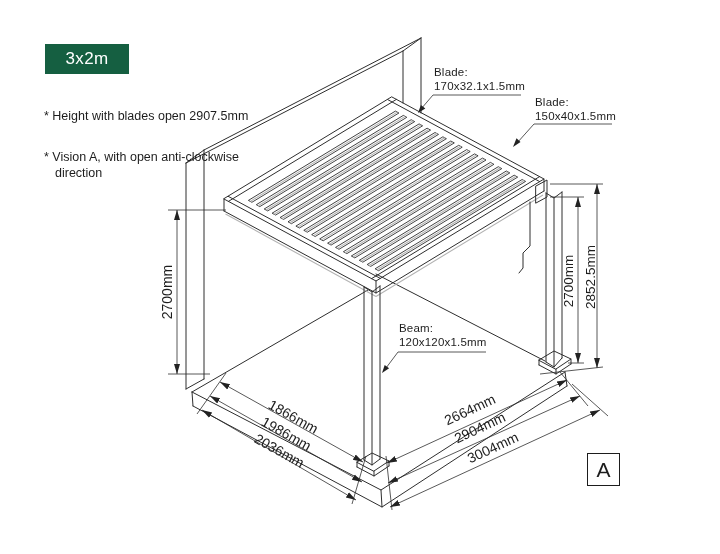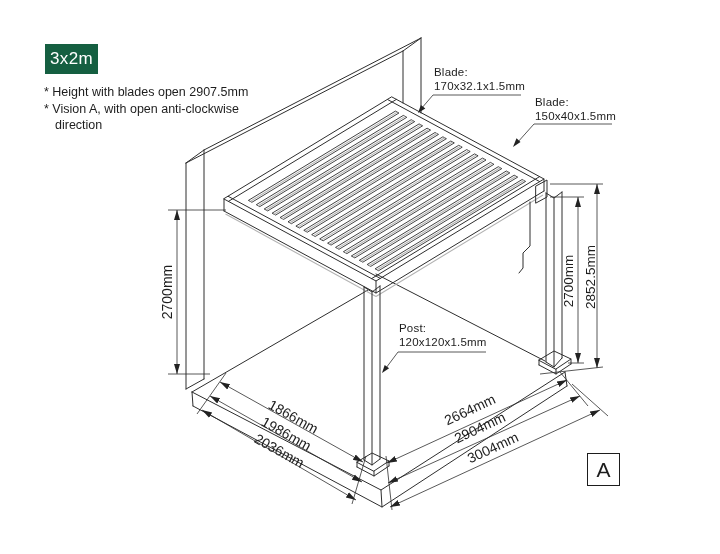--- a/index.html
+++ b/index.html
@@ -2,29 +2,29 @@
 <html><head>
 <meta charset="utf-8">
 <style>
   html,body{margin:0;padding:0;background:#ffffff;}
   .stage{
     position:relative;width:720px;height:554px;background:#ffffff;
     font-family:"Liberation Sans", sans-serif;overflow:hidden;
   }
   .stage svg{position:absolute;left:0;top:0;}
   .badge{
-    position:absolute;left:45px;top:44px;width:53px;height:30px;
+    position:absolute;left:45px;top:44px;width:84px;height:30px;
     background:#155F41;color:#ffffff;font-size:17px;
     display:flex;align-items:center;justify-content:center;letter-spacing:.3px;
   }
   .notes{
     position:absolute;left:44px;top:84px;width:232px;
     font-size:12.5px;line-height:1.32;color:#1d1d1d;
   }
-  .notes div{padding-left:11px;text-indent:-11px;}
+  .notes div{padding-left:11px;text-indent:-11px;margin-top:24px;}
   .part-label{
     position:absolute;font-size:11.5px;line-height:1.18;color:#1d1d1d;letter-spacing:.2px;
   }
   .part-label .t{display:block;}
   #blade-label{left:434px;top:66px;}
   #beam-label{left:535px;top:96px;}
   #post-label{left:399px;top:322px;}
   .vision-box{
     position:absolute;left:587px;top:453px;width:33px;height:33px;
     border:1.6px solid #1d1d1d;box-sizing:border-box;color:#1d1d1d;
@@ -171,19 +171,19 @@
 
   <div class="part-label" id="blade-label">
     <span class="t">Blade:</span>
     <span class="t">170x32.1x1.5mm</span>
   </div>
   <div class="part-label" id="beam-label">
     <span class="t">Blade:</span>
     <span class="t">150x40x1.5mm</span>
   </div>
   <div class="part-label" id="post-label">
-    <span class="t">Post:</span>
+    <span class="t">Beam:</span>
     <span class="t">120x120x1.5mm</span>
   </div>
 
   <div class="vision-box">A</div>
 
 </div>
 
 </body></html>

